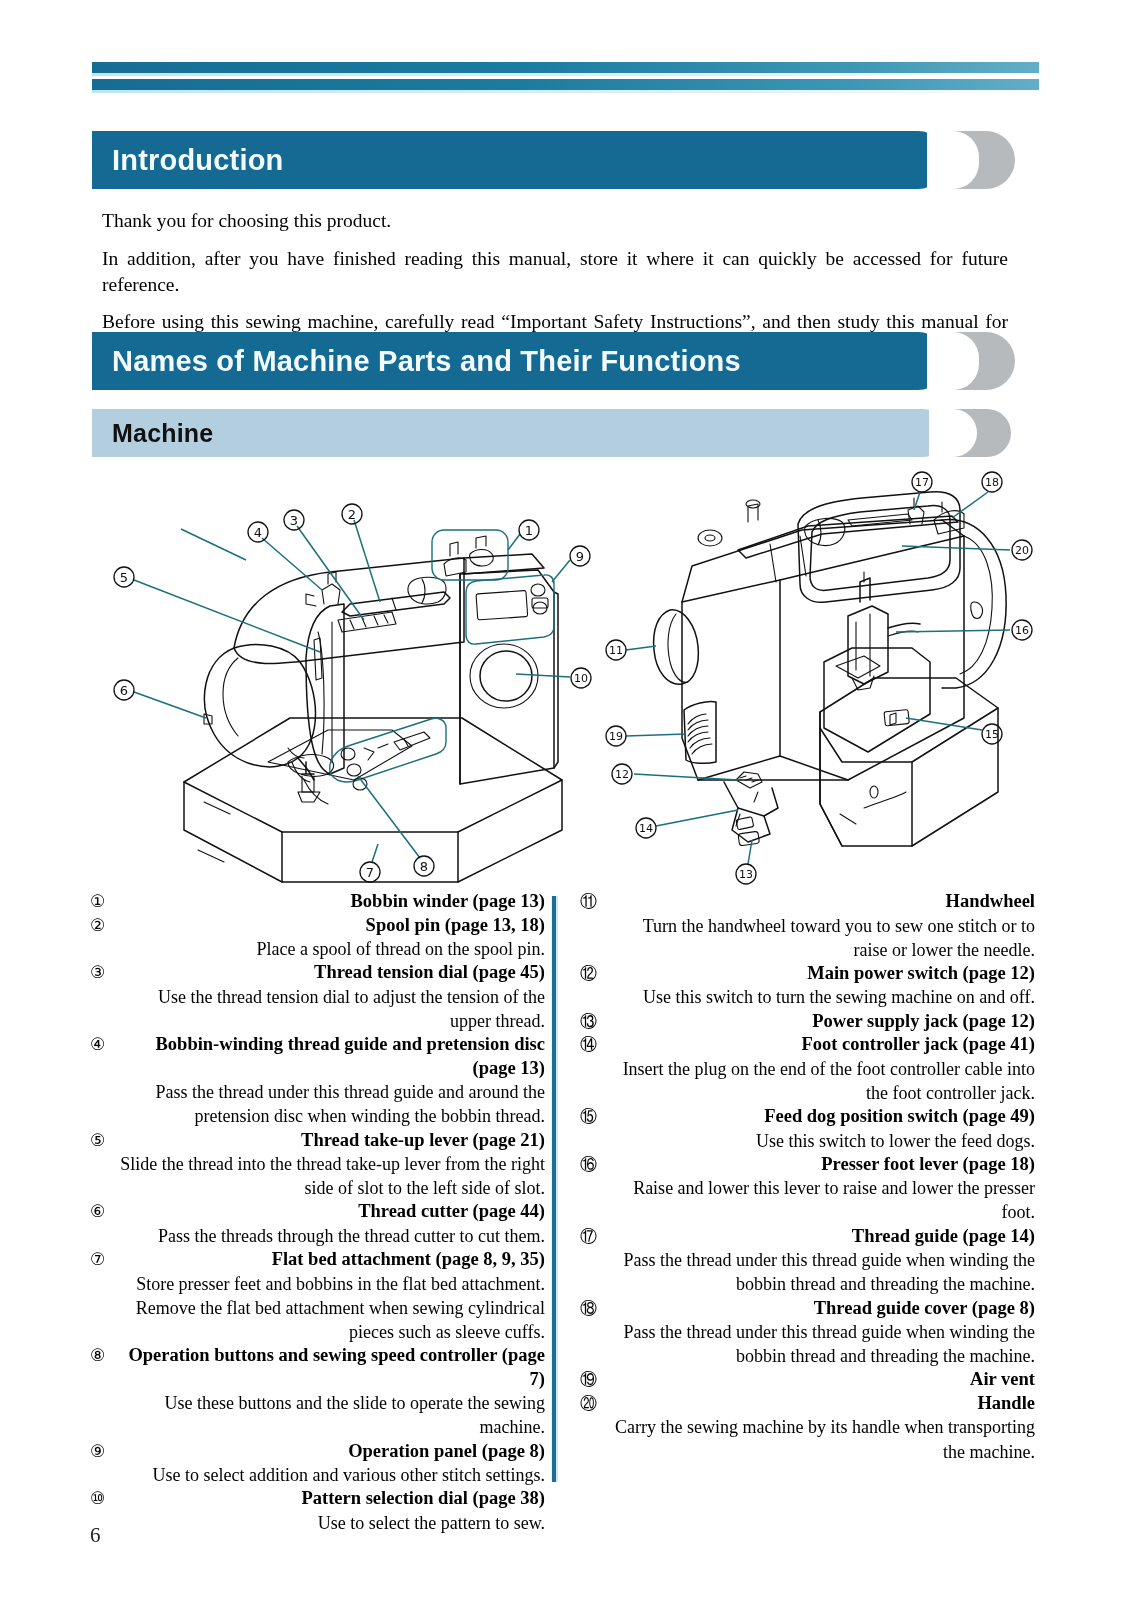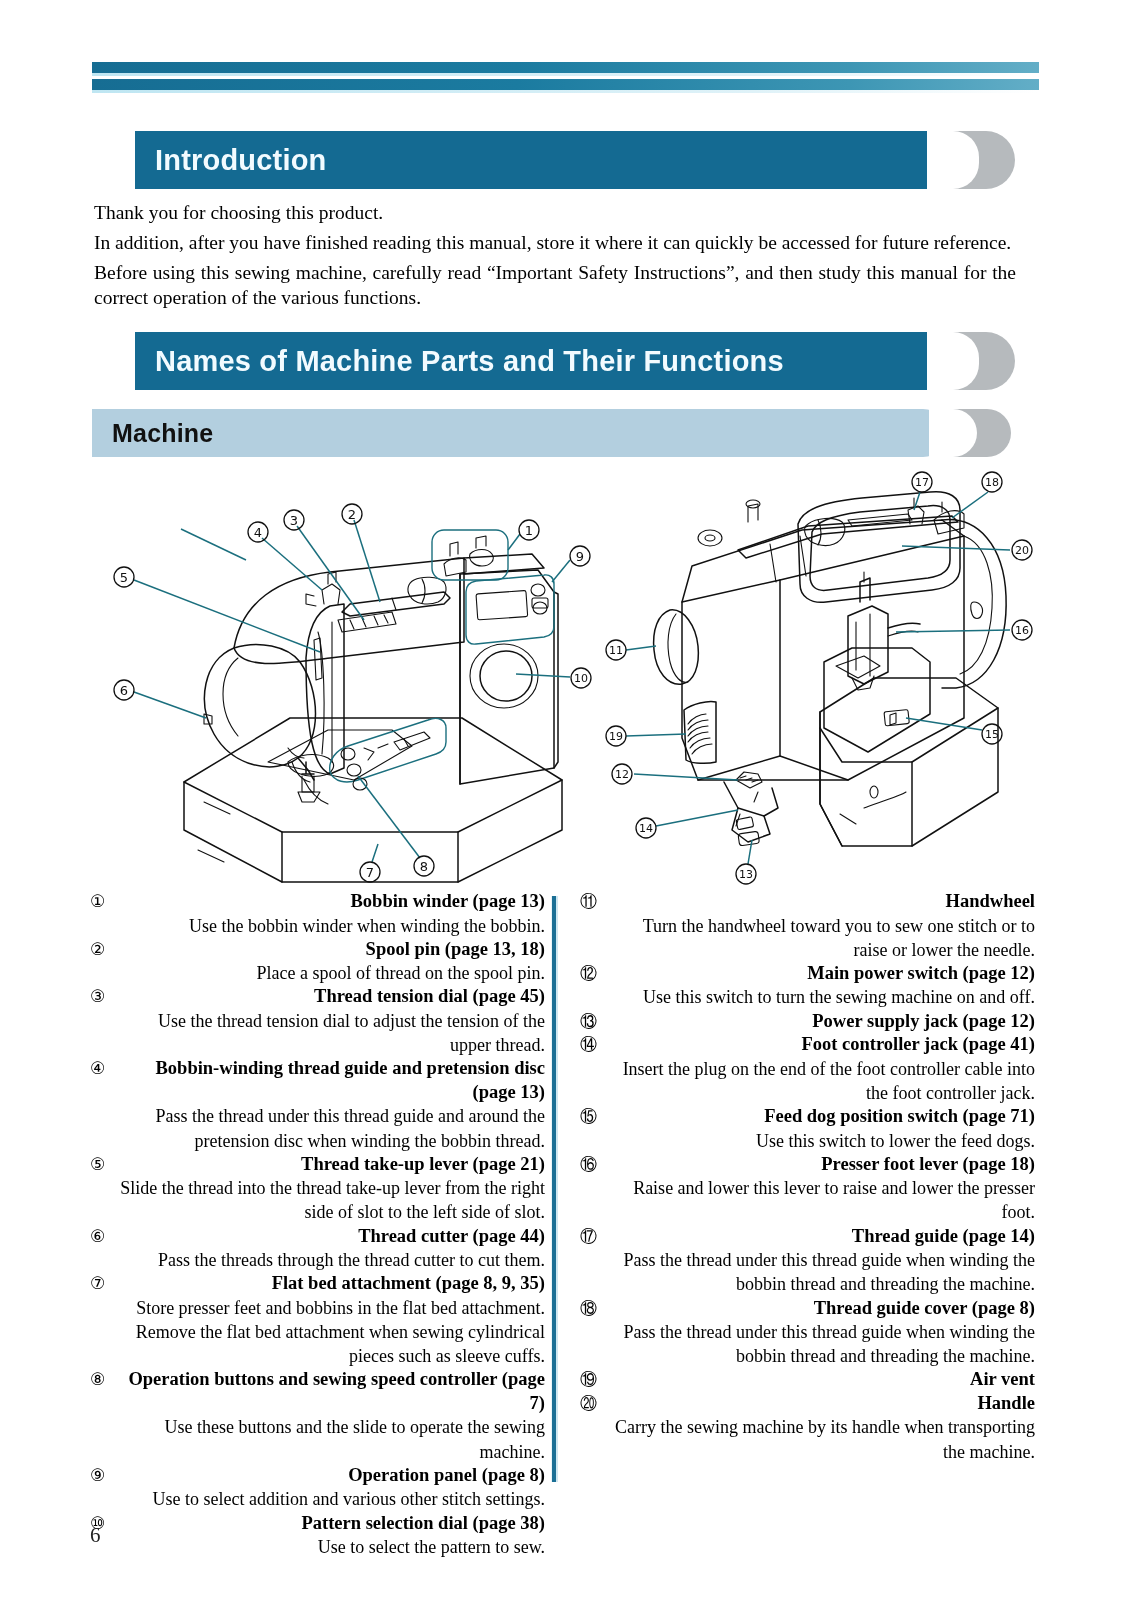--- a/index.html
+++ b/index.html
@@ -68,21 +68,20 @@
     white-space: nowrap;
   }
 
   
   .banner.primary { height: 58px; width: 923px; }
   .banner.primary .bar {
     width: 855px;
     background: #146a92;
     border-radius: 0 29px 29px 0;
     padding-left: 20px;
-    margin-left: 43px;
   }
   .banner.primary .banner-title {
     color: #f2fbff;
     font-size: 29px;
   }
   
   .crescent {
     position: absolute;
     top: 0;
     height: 100%;
@@ -130,21 +129,21 @@
   .intro {
     position: absolute;
     left: 90px;
     top: 196px;
     width: 930px;
     font-size: 19.5px;
     line-height: 25.8px;
     text-align: justify;
     text-align-last: left;
   }
-  .intro p { margin: 4px; }
+  .intro p { margin: 12px; }
 
   
   .figure {
     position: absolute;
     left: 92px;
     top: 462px;
     width: 947px;
     height: 425px;
   }
   .figure svg { display: block; }
@@ -508,21 +507,20 @@
   </div>
 
   <div class="parts">
     <div class="divider"></div>
 
     <div class="col left">
       <div class="item">
         <span class="num">①</span>
         <span class="body">
           <span class="title">Bobbin winder (page 13)</span>
-          <div class="desc">Use the bobbin winder when winding the bobbin.</div>
         </span>
       </div>
       <div class="item">
         <span class="num">②</span>
         <span class="body">
           <span class="title">Spool pin (page 13, 18)</span>
           <div class="desc">Place a spool of thread on the spool pin.</div>
         </span>
       </div>
       <div class="item">
@@ -607,21 +605,21 @@
       <div class="item">
         <span class="num">⑭</span>
         <span class="body">
           <span class="title">Foot controller jack (page 41)</span>
           <div class="desc">Insert the plug on the end of the foot controller cable into the foot controller jack.</div>
         </span>
       </div>
       <div class="item">
         <span class="num">⑮</span>
         <span class="body">
-          <span class="title">Feed dog position switch (page 71)</span>
+          <span class="title">Feed dog position switch (page 49)</span>
           <div class="desc">Use this switch to lower the feed dogs.</div>
         </span>
       </div>
       <div class="item">
         <span class="num">⑯</span>
         <span class="body">
           <span class="title">Presser foot lever (page 18)</span>
           <div class="desc">Raise and lower this lever to raise and lower the presser foot.</div>
         </span>
       </div>

